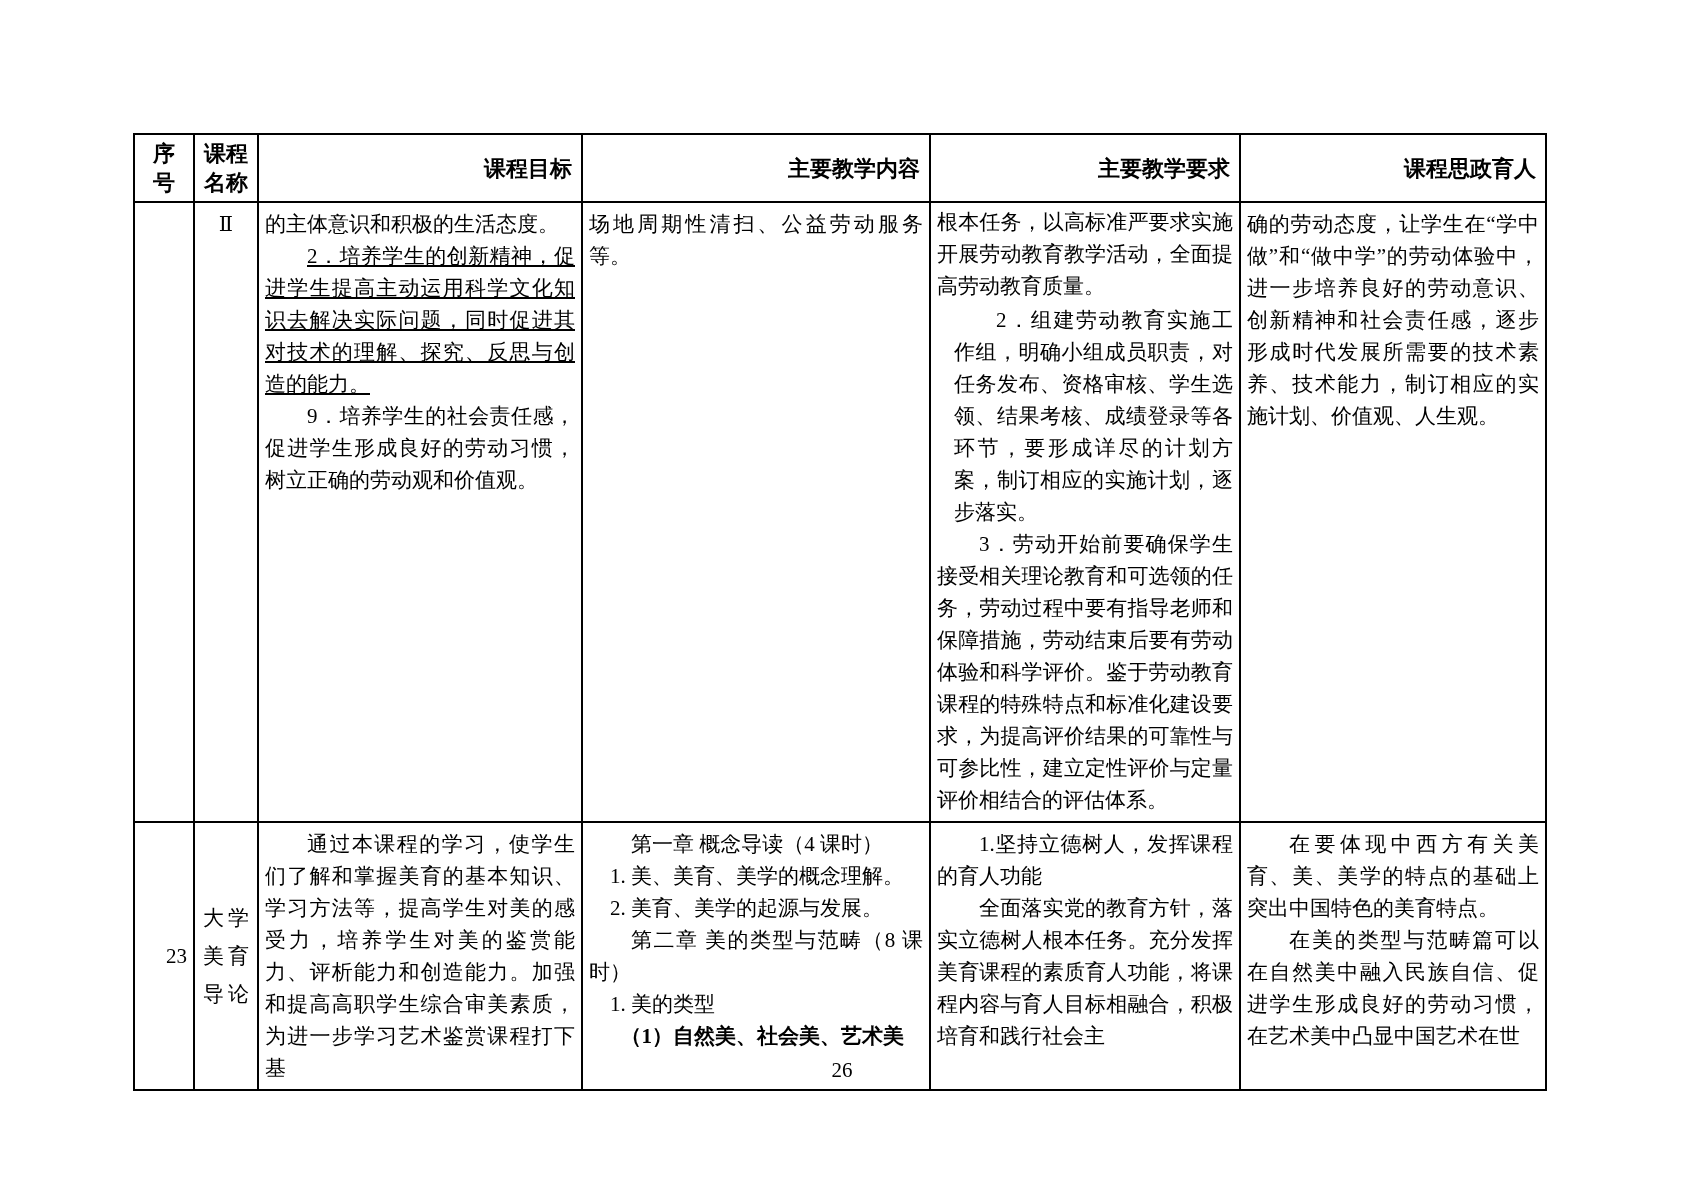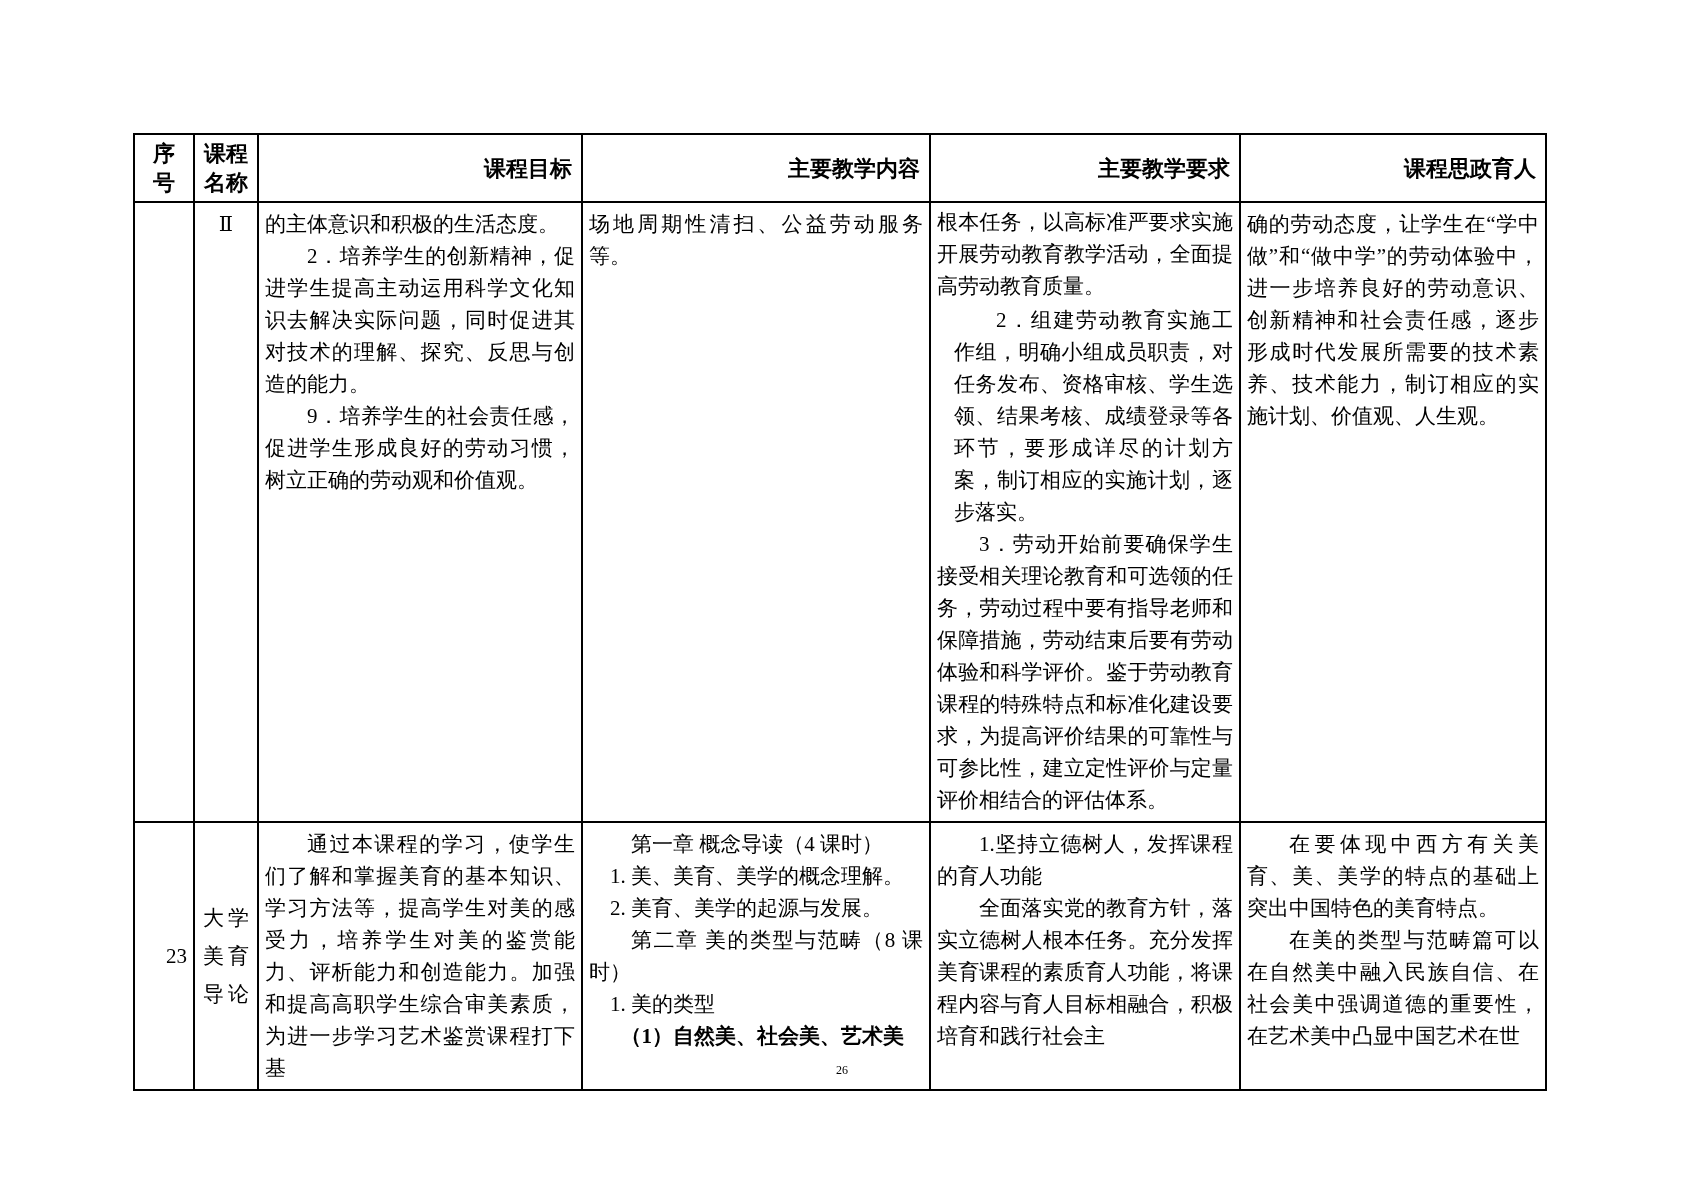--- a/index.html
+++ b/index.html
@@ -84,21 +84,21 @@
     justify-content: center;
   }
   td.v-top .spread-line { line-height: 32px; }
 
   .page-number {
     position: absolute;
     top: 1056px;
     left: 0;
     width: 100%;
     text-align: center;
-    font-size: 12px;
+    font-size: 21px;
     line-height: 28px;
   }
 </style>
 </head>
 <body>
 
 <div class="page">
 
   <table class="course-table">
     <colgroup>
@@ -128,21 +128,21 @@
     <tbody>
       <tr class="row-1">
         <td class="td-seq"></td>
         <td class="td-name v-top">
             <div class="spread-line single">
               <span>Ⅱ</span>
             </div>
           </td>
         <td>
             <p style="text-indent: 0em;">的主体意识和积极的生活态度。</p>
-            <p style="text-indent: 2em;">2．培养学生的创新精神，促进学生提高主动运用科学文化知识去解决实际问题，同时促进其对技术的理解、探究、反思与创造的能力。</p>
+            <p style="text-indent: 2em; text-decoration: underline;">2．培养学生的创新精神，促进学生提高主动运用科学文化知识去解决实际问题，同时促进其对技术的理解、探究、反思与创造的能力。</p>
             <p style="text-indent: 2em;">9．培养学生的社会责任感，促进学生形成良好的劳动习惯，树立正确的劳动观和价值观。</p>
           </td>
         <td>
             <p style="text-indent: 0em;">场地周期性清扫、公益劳动服务等。</p>
           </td>
         <td>
             <p style="text-indent: 0em; font-family: Liberation Mono, monospace;">根本任务，以高标准严要求实施开展劳动教育教学活动，全面提高劳动教育质量。</p>
             <p style="text-indent: 2em; margin-left: 17px;">2．组建劳动教育实施工作组，明确小组成员职责，对任务发布、资格审核、学生选领、结果考核、成绩登录等各环节，要形成详尽的计划方案，制订相应的实施计划，逐步落实。</p>
             <p style="text-indent: 2em;">3．劳动开始前要确保学生接受相关理论教育和可选领的任务，劳动过程中要有指导老师和保障措施，劳动结束后要有劳动体验和科学评价。鉴于劳动教育课程的特殊特点和标准化建设要求，为提高评价结果的可靠性与可参比性，建立定性评价与定量评价相结合的评估体系。</p>
           </td>
@@ -176,21 +176,21 @@
             <p style="text-indent: 2em;">第二章 美的类型与范畴（8 课时）</p>
             <p style="text-indent: 1em;">1. 美的类型</p>
             <p style="text-indent: 1.5em; font-weight: bold;">（1）自然美、社会美、艺术美</p>
           </td>
         <td>
             <p style="text-indent: 2em;">1.坚持立德树人，发挥课程的育人功能</p>
             <p style="text-indent: 2em;">全面落实党的教育方针，落实立德树人根本任务。充分发挥美育课程的素质育人功能，将课程内容与育人目标相融合，积极培育和践行社会主</p>
           </td>
         <td>
             <p style="text-indent: 2em;">在要体现中西方有关美育、美、美学的特点的基础上突出中国特色的美育特点。</p>
-            <p style="text-indent: 2em;">在美的类型与范畴篇可以在自然美中融入民族自信、在社会美中强调道德的重要性，在艺术美中凸显中国艺术在世</p>
+            <p style="text-indent: 2em;">在美的类型与范畴篇可以在自然美中融入民族自信、促进学生形成良好的劳动习惯，在艺术美中凸显中国艺术在世</p>
           </td>
       </tr>
     </tbody>
   </table>
 
   <div class="page-number">26</div>
 
 </div>
 
 </body></html>

